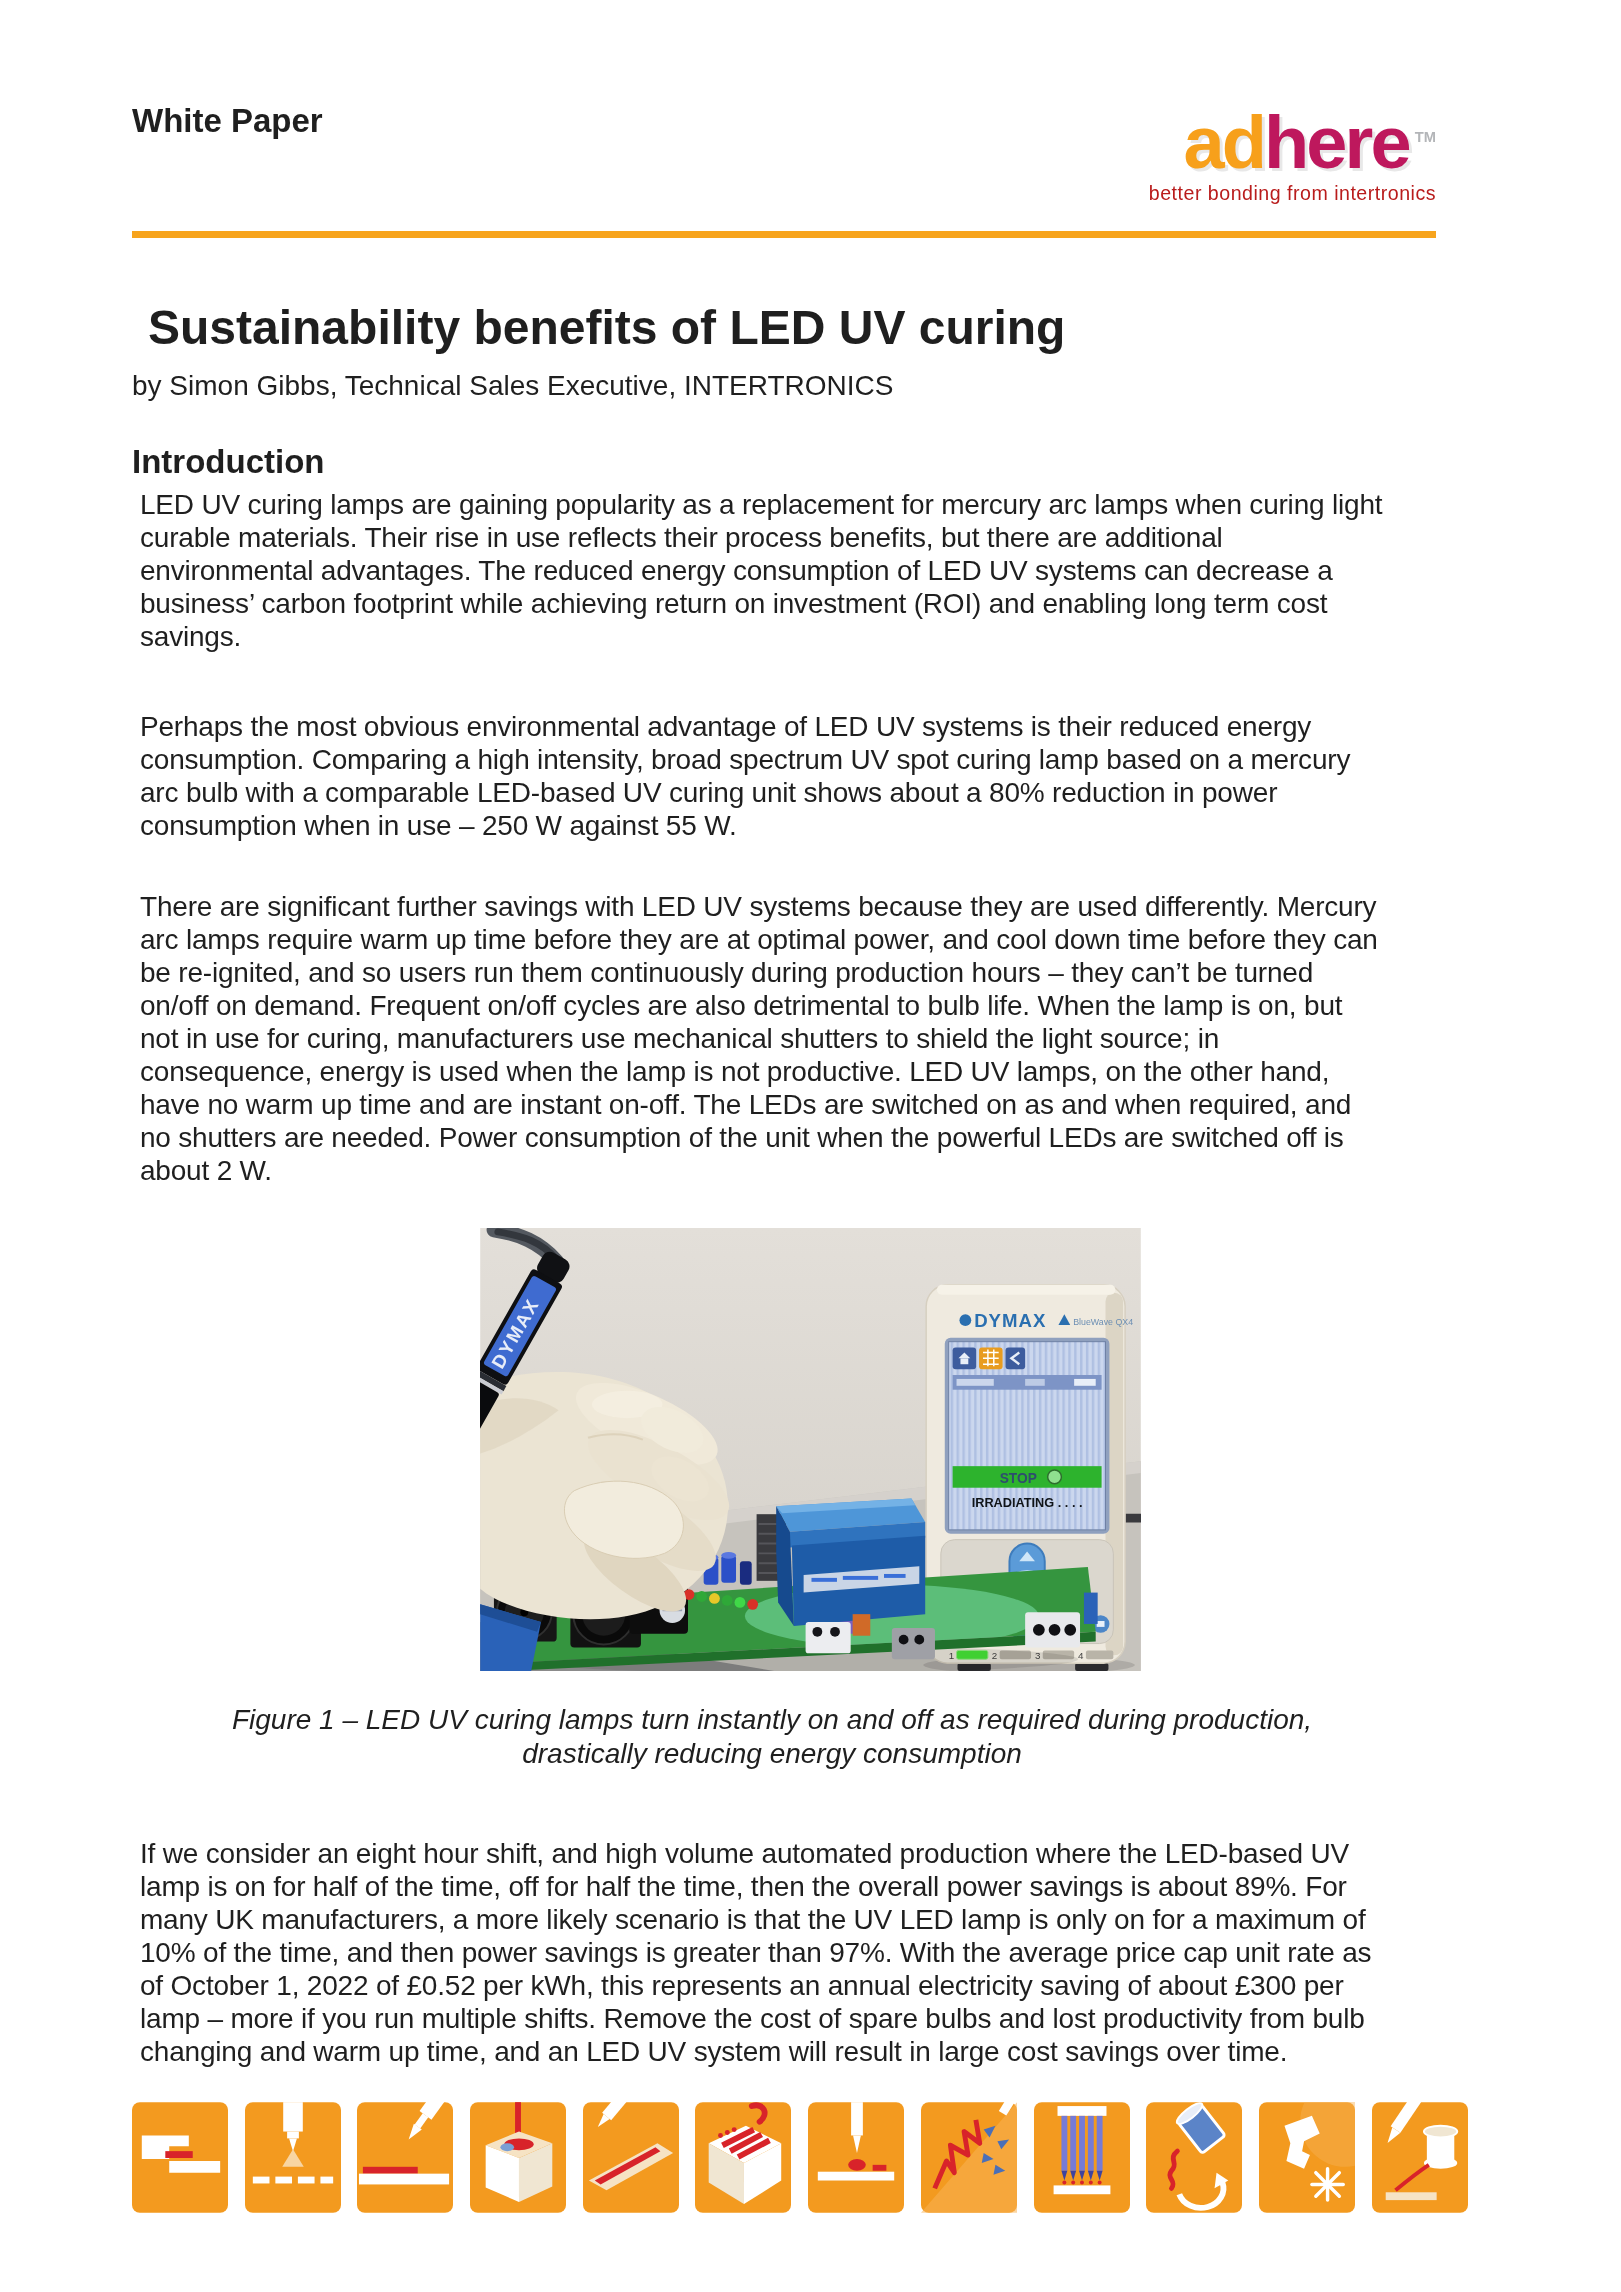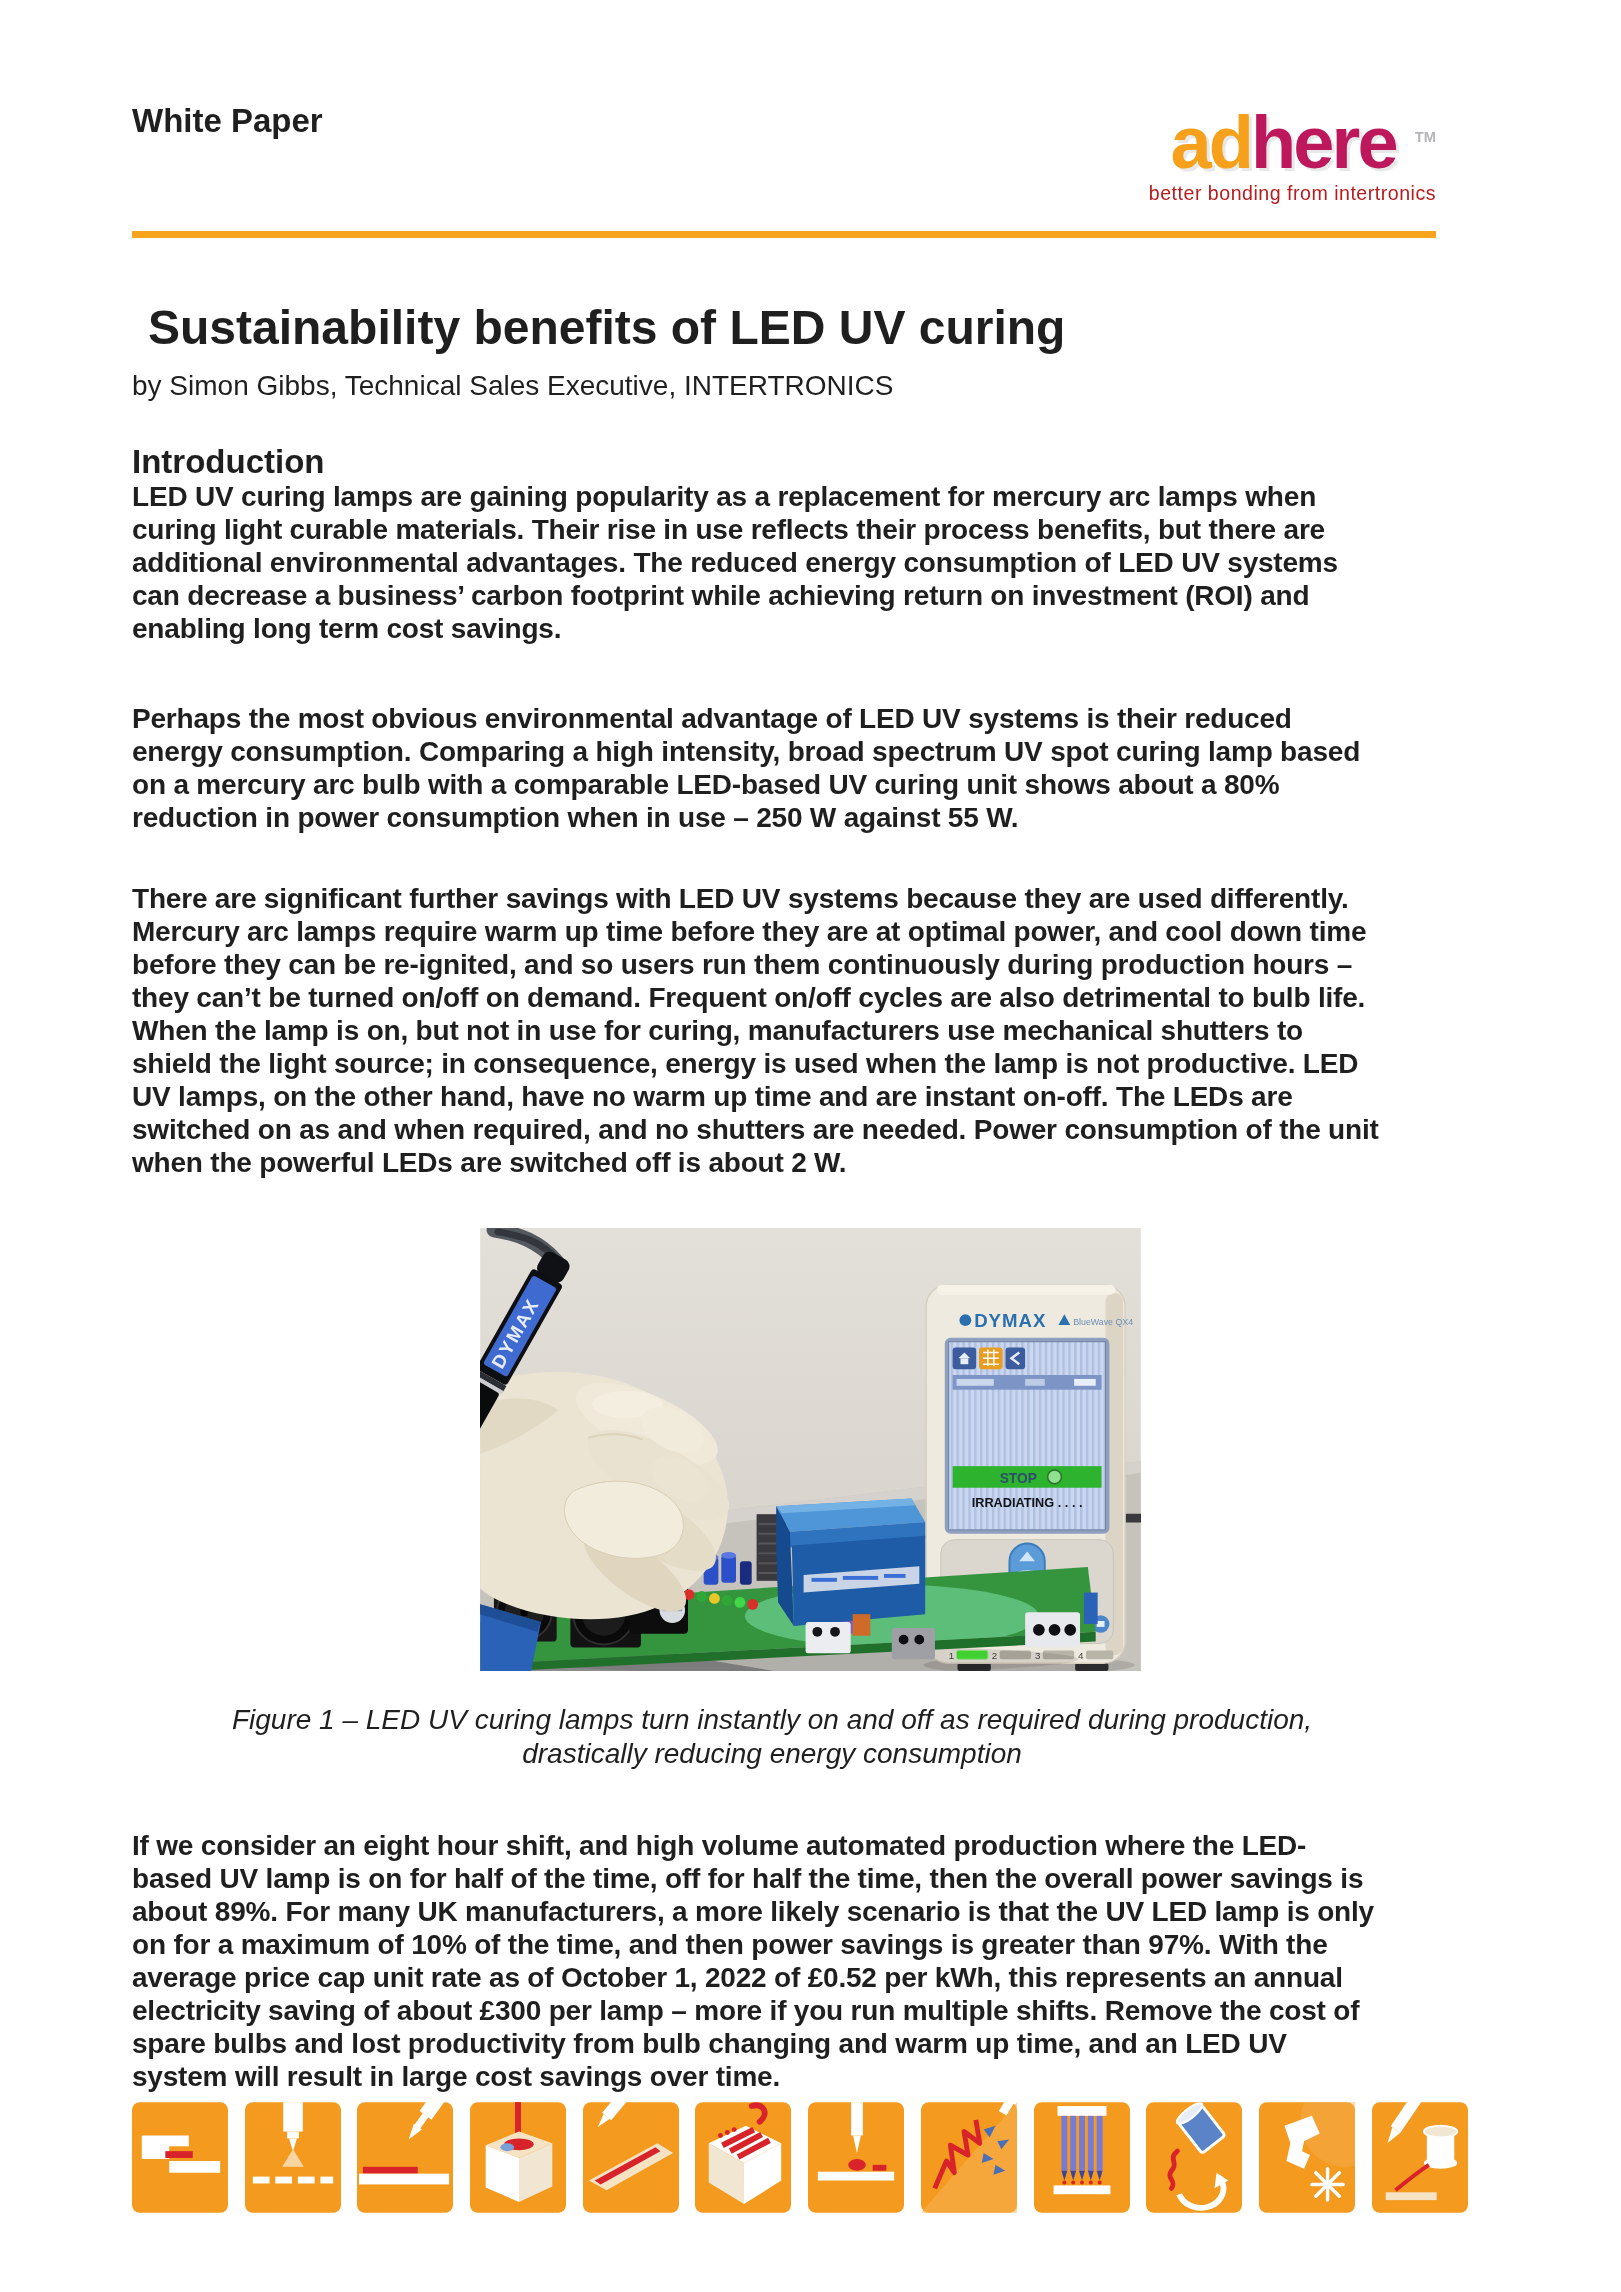--- a/index.html
+++ b/index.html
@@ -7,30 +7,30 @@
     position:relative; width:1621px; height:2293px; background:#ffffff;
     font-family:"Liberation Sans","DejaVu Sans",sans-serif; color:#1f1f1f; overflow:hidden;
   }
   
   .doc-type { position:absolute; left:132px; top:102px; font-size:33px; font-weight:bold; letter-spacing:0; }
   .logo { position:absolute; right:185px; top:108px; text-align:right; }
   .logo-word { font-size:74px; font-weight:bold; line-height:0.95; letter-spacing:-2.9px;
                text-shadow:2.9px 2.9px 0 rgba(190,190,190,0.35); }
   .lw-orange { color:#F7A01B; }
   .lw-gray   { color:#be185d; }
-  .lw-tm { font-size:14.7px; color:#B3B5B8; letter-spacing:0; vertical-align:super; margin-left:19px;
+  .lw-tm { font-size:14.7px; color:#B3B5B8; letter-spacing:0; vertical-align:super; margin-left:6px;
            text-shadow:none; font-weight:bold; }
   .logo-tagline { font-size:19.6px; color:#b91c1c; letter-spacing:0.5px; margin-top:3.9px; }
   .rule { position:absolute; left:132px; top:231px; width:1304px; height:6.9px; background:#F7A41D; }
   
   h1.title { position:absolute; left:132px; top:284px; margin:16px; font-size:48px; font-weight:bold; }
   .byline { position:absolute; left:132px; top:370px; margin:0; font-size:28px; }
   h2.intro { position:absolute; left:132px; top:443px; margin:0; font-size:33px; font-weight:bold; }
-  .body { position:absolute; left:132px; width:1247px; margin:0; font-size:28px;
-          line-height:33px; letter-spacing:-0.2px;font-weight:bold; }
+  .body { position:absolute; left:132px; width:1247px; margin:8px; font-size:28px;
+          line-height:33px; letter-spacing:-0.2px; }
   .p1 { top:480px; } .p2 { top:702px; } .p3 { top:882px; } .p4 { top:1829px; }
   
   figure.fig { position:absolute; left:480px; top:1228px; width:545px; height:443px; margin:0; }
   figure.fig svg { display:block; }
   .caption { position:absolute; left:120px; top:1703px; width:1304px; text-align:center;
              font-size:28px; font-style:italic; line-height:34px; }
   
   .icon-strip { position:absolute; left:132px; top:2102px; display:flex; gap:16.7px; }
   .tile { width:96px; height:111px; }
   .tile svg { display:block; }

